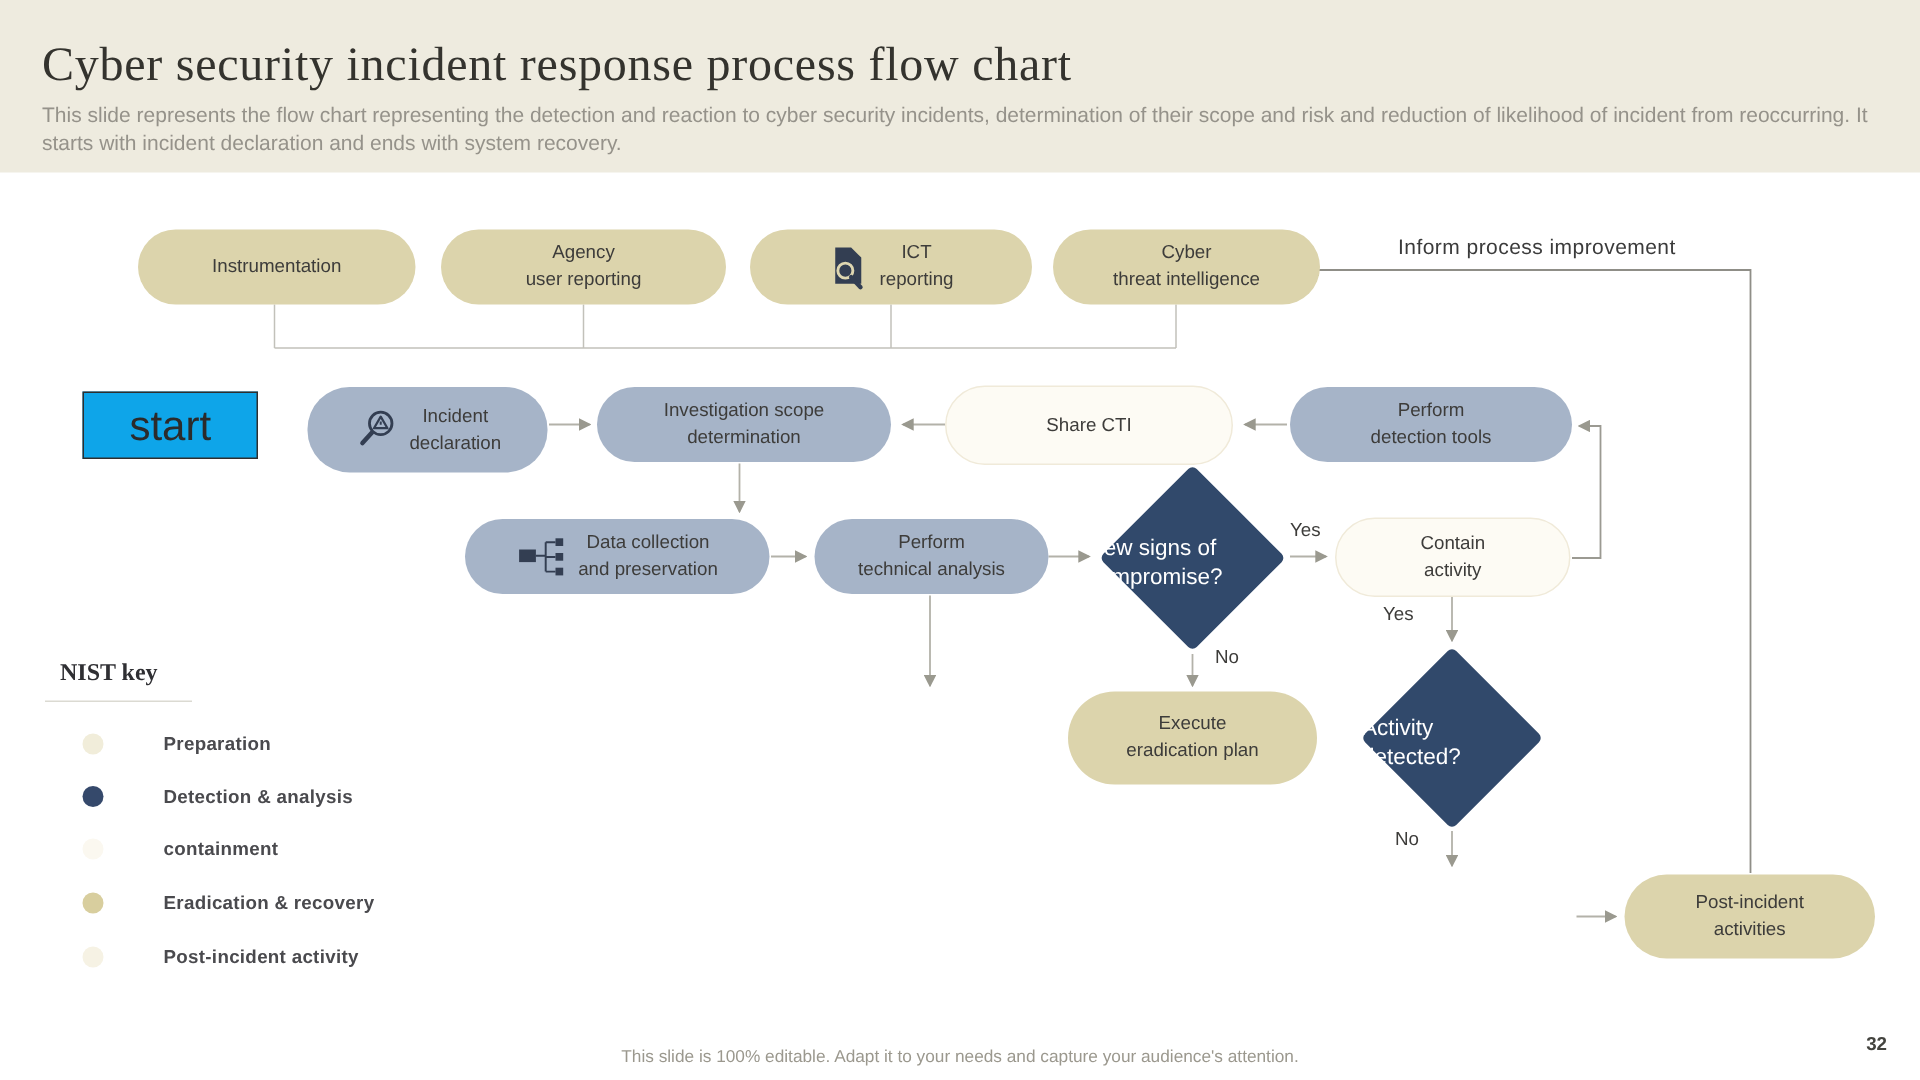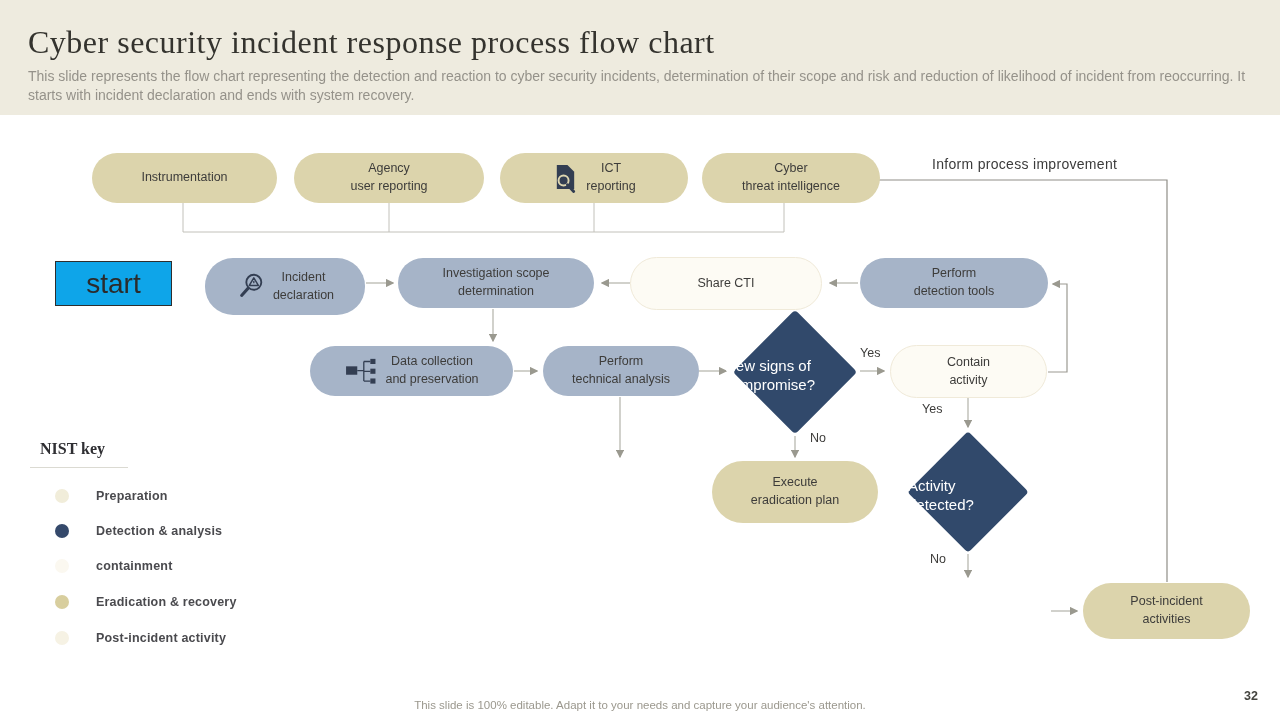--- a/index.html
+++ b/index.html
@@ -29,21 +29,21 @@
   .diamond-label { position:absolute; z-index:3; color:#ffffff; font-size:15px; line-height:1.28; text-align:left; white-space:pre-line; }
   .edge-label { position:absolute; z-index:3; font-size:12.5px; color:#3d3c3a; }
   .inform-label { position:absolute; z-index:3; font-size:14px; color:#3b3b3b; letter-spacing:.3px; }
 
   .icon { flex:0 0 auto; display:block; }
 
   
   .legend-title { position:absolute; left:40px; top:440px; margin:0; font-family:"Liberation Serif", serif;
                   font-weight:700; font-size:16px; color:#2f2f33; }
   .legend-rule { position:absolute; left:30px; top:467px; width:98px; height:1px; background:#dbdad2; }
-  .legend-item { position:absolute; display:flex; align-items:center; gap:27px; }
+  .legend-item { position:absolute; display:flex; align-items:center; gap:40px; }
   .legend-bullet { width:14px; height:14px; border-radius:50%; flex:0 0 auto; }
   .legend-label { font-size:12.5px; font-weight:700; color:#4a4a4e; letter-spacing:.2px; }
 
   
   .footer-note { position:absolute; left:0; top:699px; width:1280px; text-align:center;
                  font-size:11.5px; color:#9b988e; }
   .page-number { position:absolute; right:22px; top:689px; font-size:12.5px; font-weight:700; color:#44443f; }
 </style>
 </head>
 <body>

